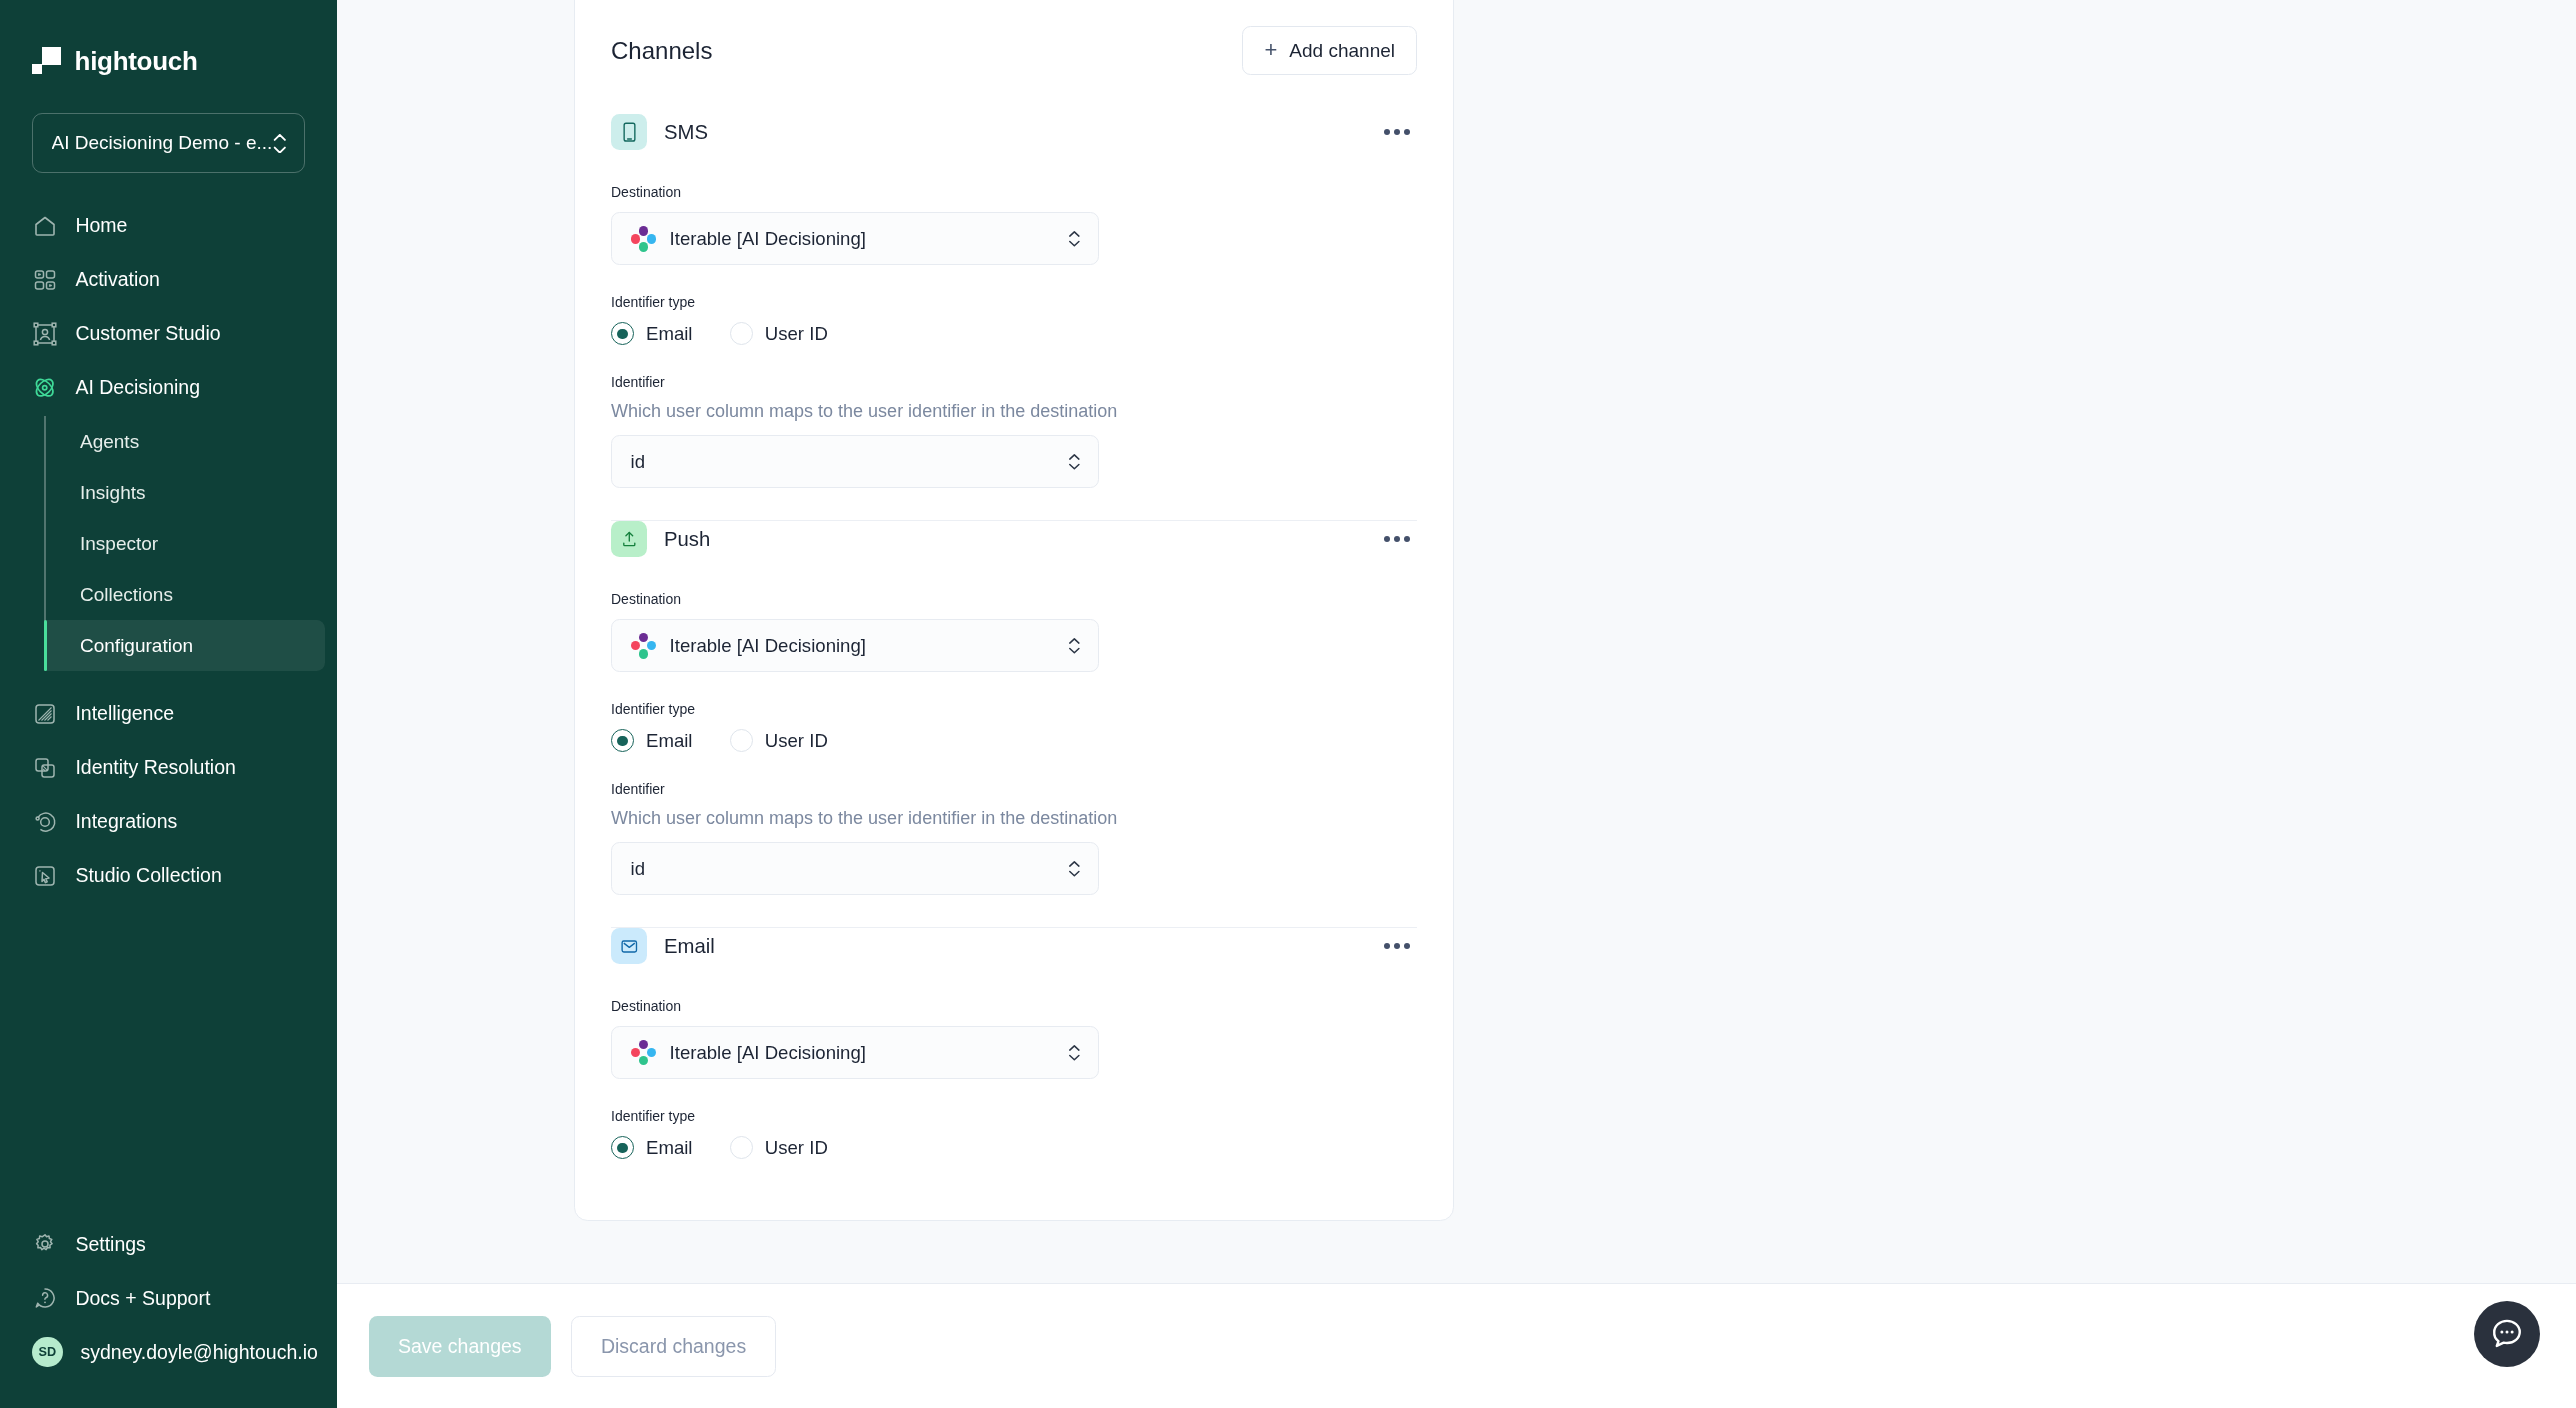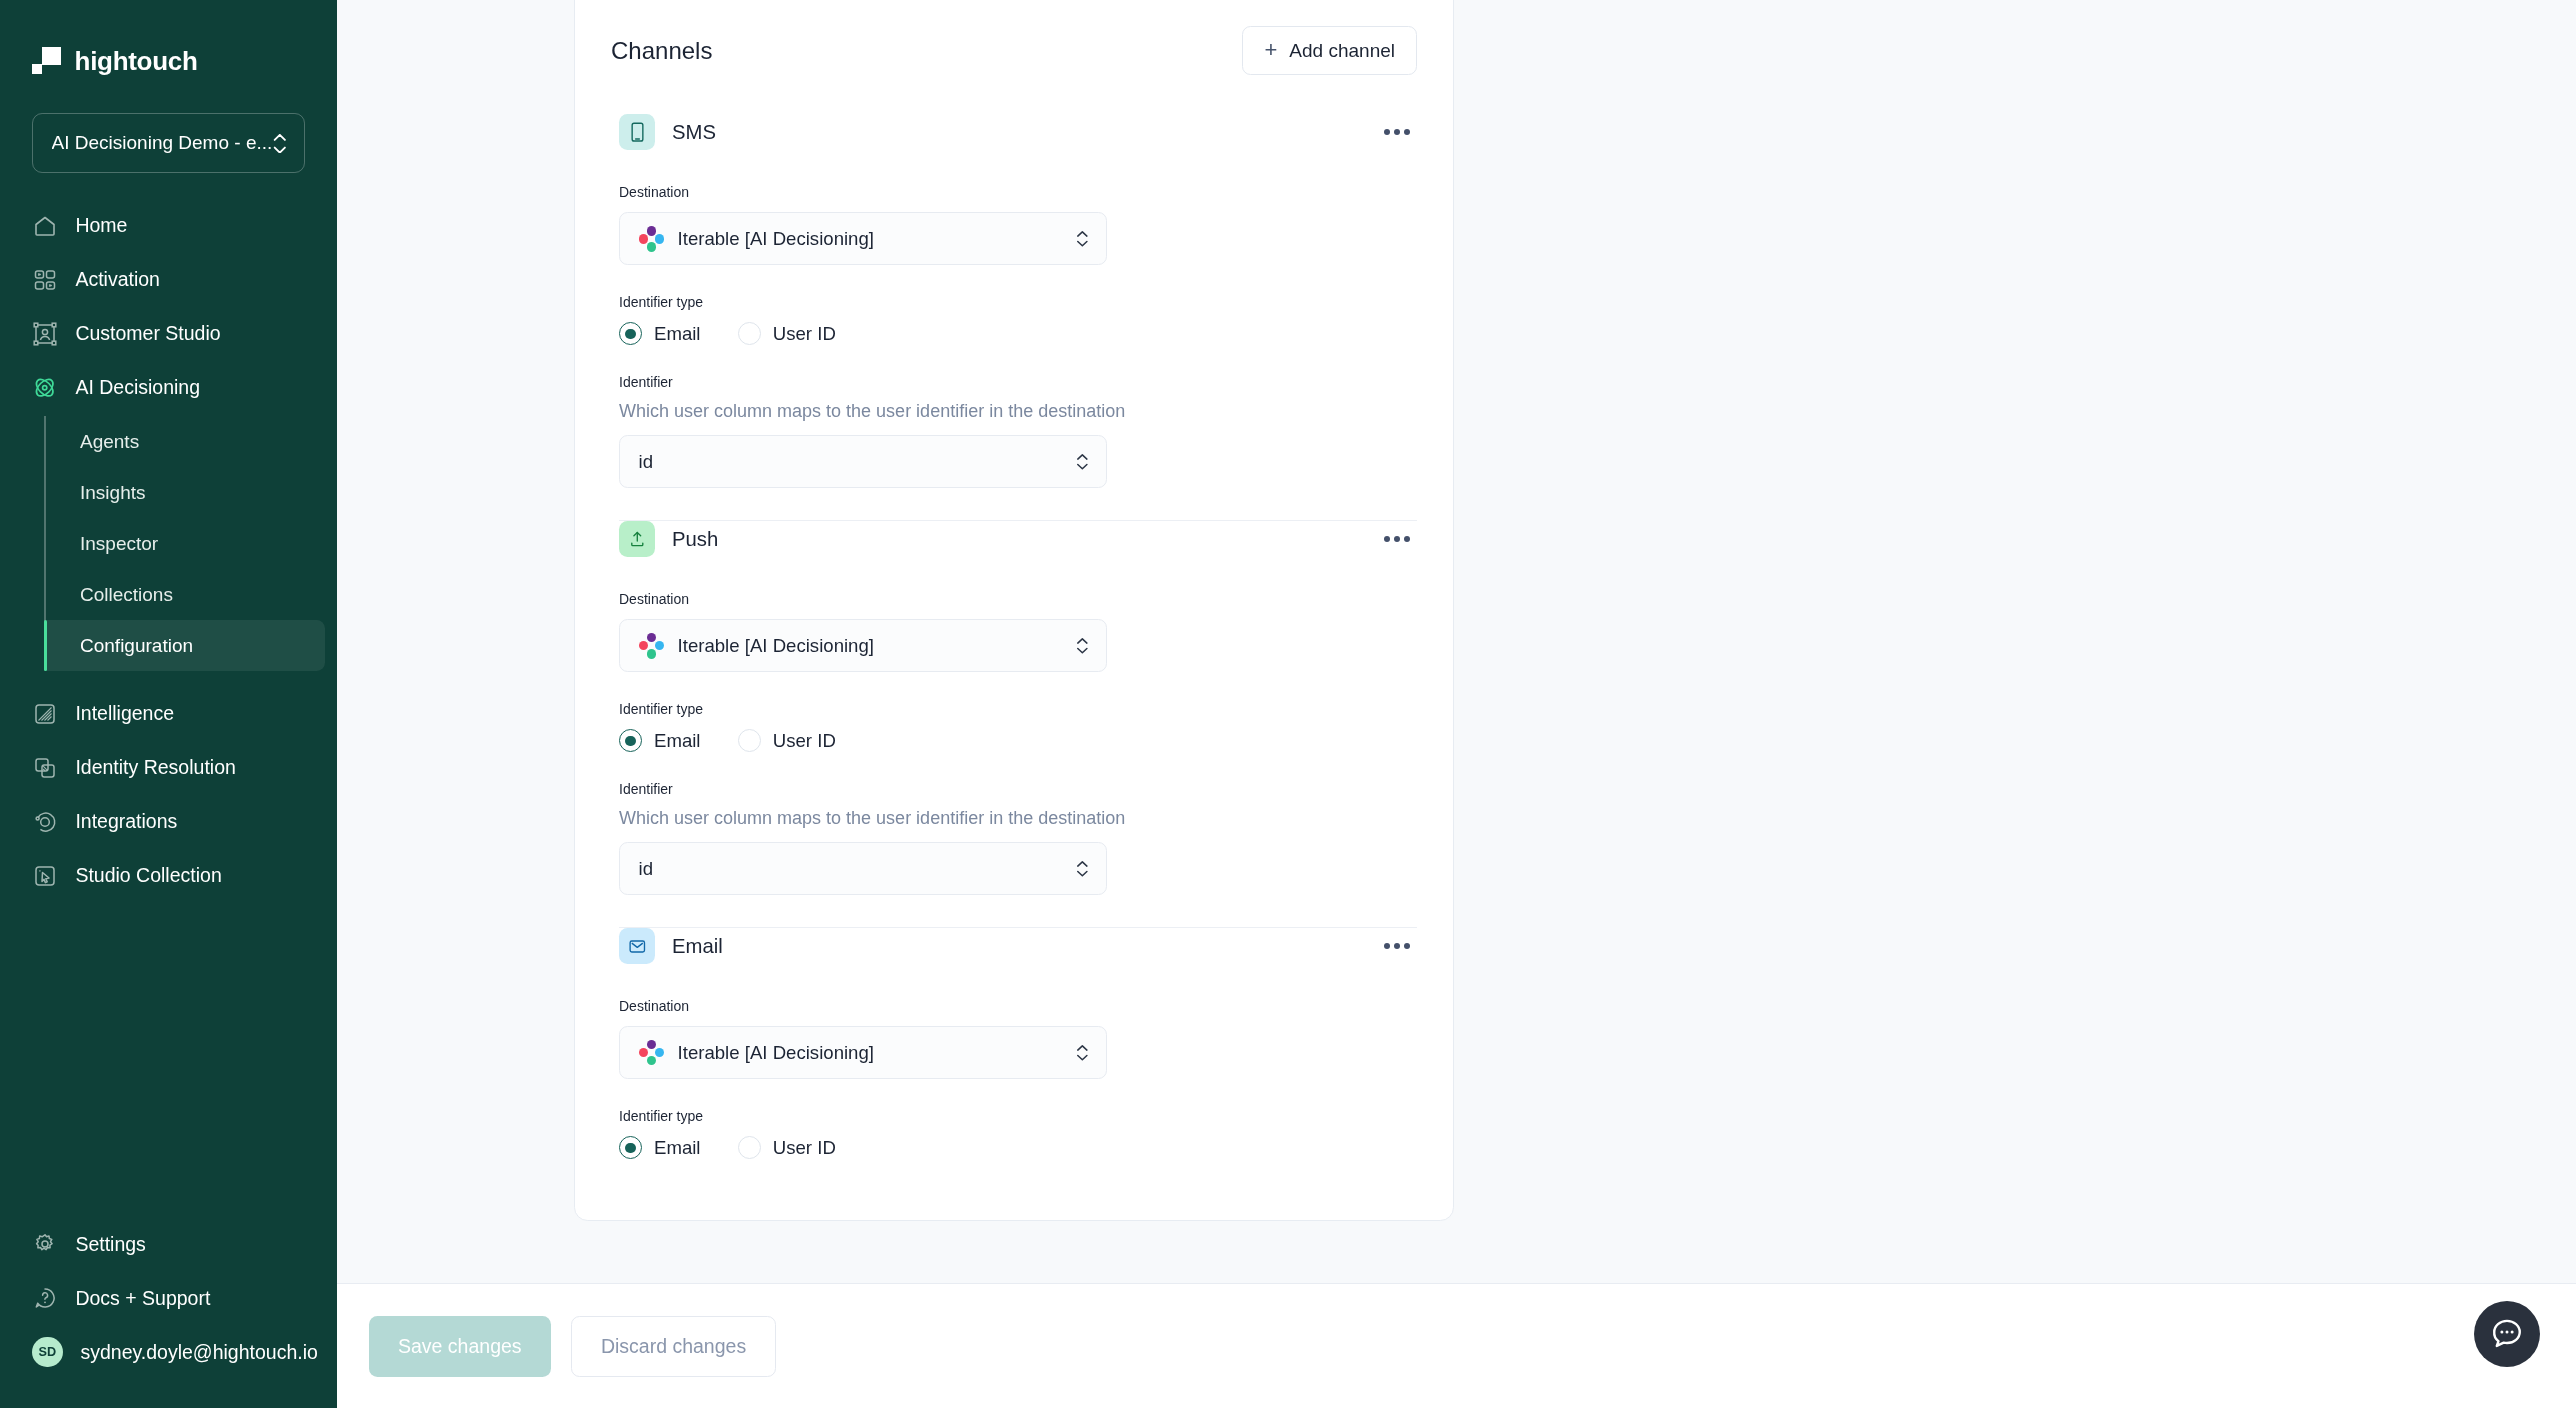--- a/index.html
+++ b/index.html
@@ -147,21 +147,21 @@
     display: inline-flex; align-items: center; gap: 12px;
     border: 0.8px solid #e3e8ef; background: #fff;
     border-radius: 8.5px;
     padding: 0 21px;
     height: 49px;
     font-size: 19px; color: #1c2434;
     cursor: pointer;
   }
   .add-btn .plus { font-size: 22px; color: #46536b; line-height: 1; margin-top: -1.7px;}
 
-  .channel { padding-bottom: 32px; margin-left: 8px; }
+  .channel { padding-bottom: 32px; }
   .channel + .channel { border-top: 0.8px solid #eceff4; }
 
   .ch-head { display: flex; align-items: center; justify-content: space-between; margin-bottom: 34px; }
   .ch-left { display: flex; align-items: center; gap: 17px; }
   .ch-icon {
     width: 36px; height: 36px; border-radius: 8.5px;
     display: flex; align-items: center; justify-content: center;
     flex: 0 0 36px;
   }
   .ch-icon.sms { background: #cdeeec; }

